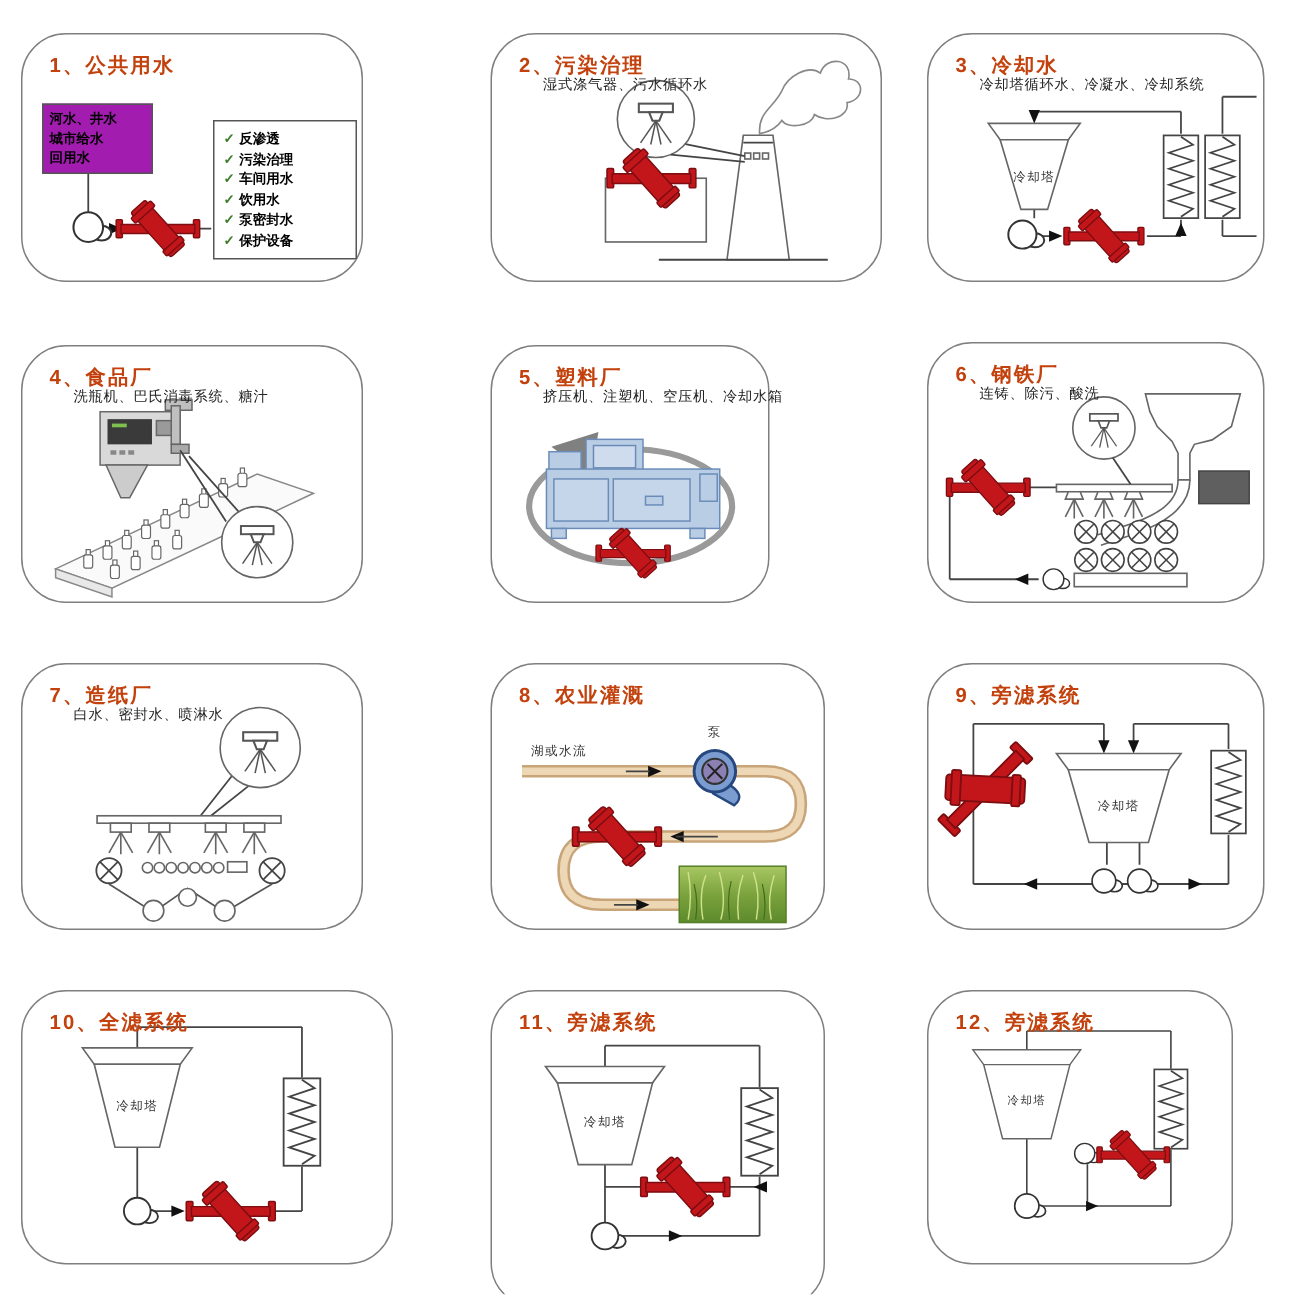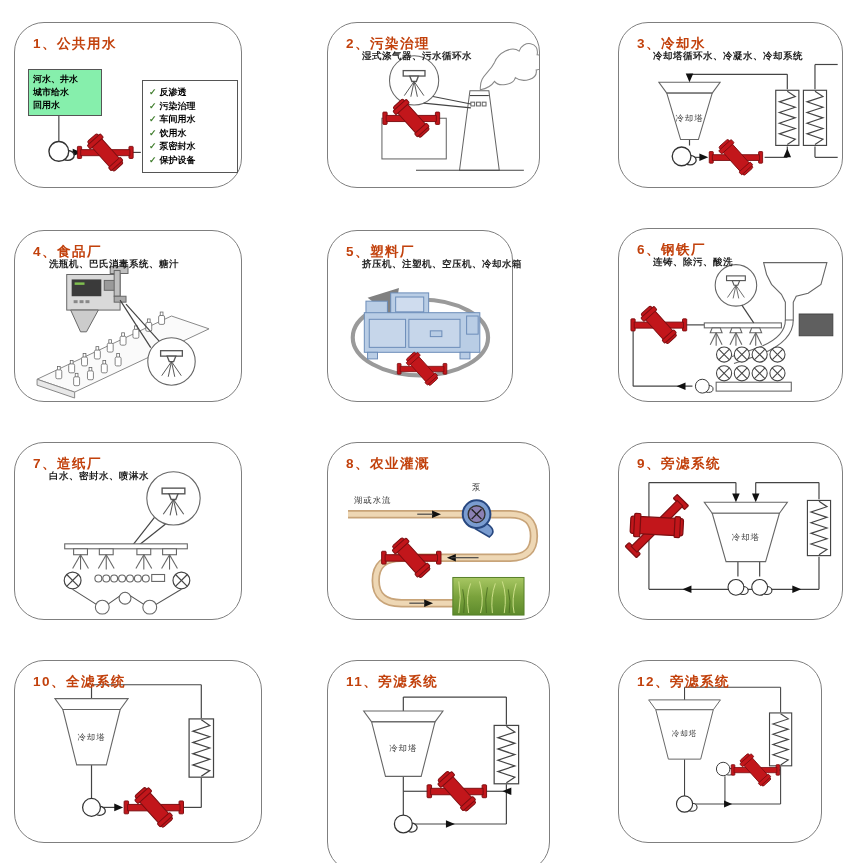--- a/index.html
+++ b/index.html
@@ -2,24 +2,24 @@
 <html><head>
 <meta charset="utf-8">
 <style>
   html,body{margin:0;padding:0;background:#fff}
   .stage{position:relative;width:860px;height:863px;background:#fff;
          font-family:"Liberation Sans",sans-serif;overflow:hidden}
   .panel{position:absolute;border:1.2px solid #7f7f7f;border-radius:30px;
          background:#fff;box-sizing:border-box}
   .ptitle{position:absolute;left:18px;top:12px;margin:0;font-size:13.5px;font-weight:bold;
           color:#c2410c;letter-spacing:1.5px;z-index:2;white-space:nowrap}
-  .psub{position:absolute;left:34px;top:27px;font-size:9.5px;font-weight:bold;color:#222;
+  .psub{position:absolute;left:34px;top:27px;font-size:9.5px;font-weight:normal;color:#222;
         letter-spacing:.5px;z-index:2;white-space:nowrap}
   .art{position:absolute;left:0;top:0;width:100%;height:100%;z-index:1}
-  .srcbox{position:absolute;left:13px;top:46px;width:64px;border:1px solid #555;background:#86efac;
+  .srcbox{position:absolute;left:13px;top:46px;width:64px;border:1px solid #555;background:#a21caf;
           padding:3px 4px;font-size:9px;font-weight:bold;line-height:13px;z-index:2}
   .chkbox{position:absolute;left:127px;top:57px;width:84px;border:1px solid #555;background:#fff;
           padding:5px 4px 4px 6px;font-size:9px;font-weight:bold;line-height:13.6px;z-index:2}
   .chk{display:flex;gap:3px;align-items:baseline}
   .mk{color:#3f7d2c;font-size:9px}
   svg text{font-family:"Liberation Sans",sans-serif;font-size:8.5px;fill:#333;letter-spacing:1px}
   .ln{stroke:#444;stroke-width:1.2;fill:none}
   .st{stroke:#666;stroke-width:1.1;fill:#fff}
 </style>
 </head>
@@ -108,21 +108,21 @@
       <line x1="44" y1="92" x2="44" y2="121"></line>
       <line x1="53" y1="131" x2="64" y2="131"></line>
       <line x1="118" y1="131" x2="127" y2="131"></line>
     </g>
     <use href="#sym-arrow" transform="translate(67,131)"></use>
     <use href="#sym-pump" transform="translate(44,130) translate(-12,-13)"></use>
     <use href="#sym-filter" transform="translate(91,131) scale(0.47) translate(-60,-47)"></use>
   </svg>
 </section>
 
-<section class="panel" style="left:327px;top:22px;width:213px;height:166px">
+<section class="panel" style="left:327px;top:22px;width:261px;height:166px">
   <h3 class="ptitle">2、污染治理</h3>
   <div class="psub">湿式涤气器、污水循环水</div>
   <svg class="art" viewBox="0 0 223 166">
     <path d="M161,67 C160,52 170,50 176,38 C180,28 194,20 202,26 C206,14 224,16 221,30 C232,30 232,44 220,46 C222,56 206,60 198,54 C196,62 180,64 176,58 C172,64 166,66 161,67 Z" fill="#fff" stroke="#888" stroke-width="1.1"></path>
     <polygon class="st" points="139,152 150,68 170,68 181,152"></polygon>
     <line class="ln" x1="150" y1="73" x2="170" y2="73"></line>
     <g class="st">
       <rect x="151" y="80" width="4" height="4"></rect>
           <rect x="157" y="80" width="4" height="4"></rect>
           <rect x="163" y="80" width="4" height="4"></rect>

